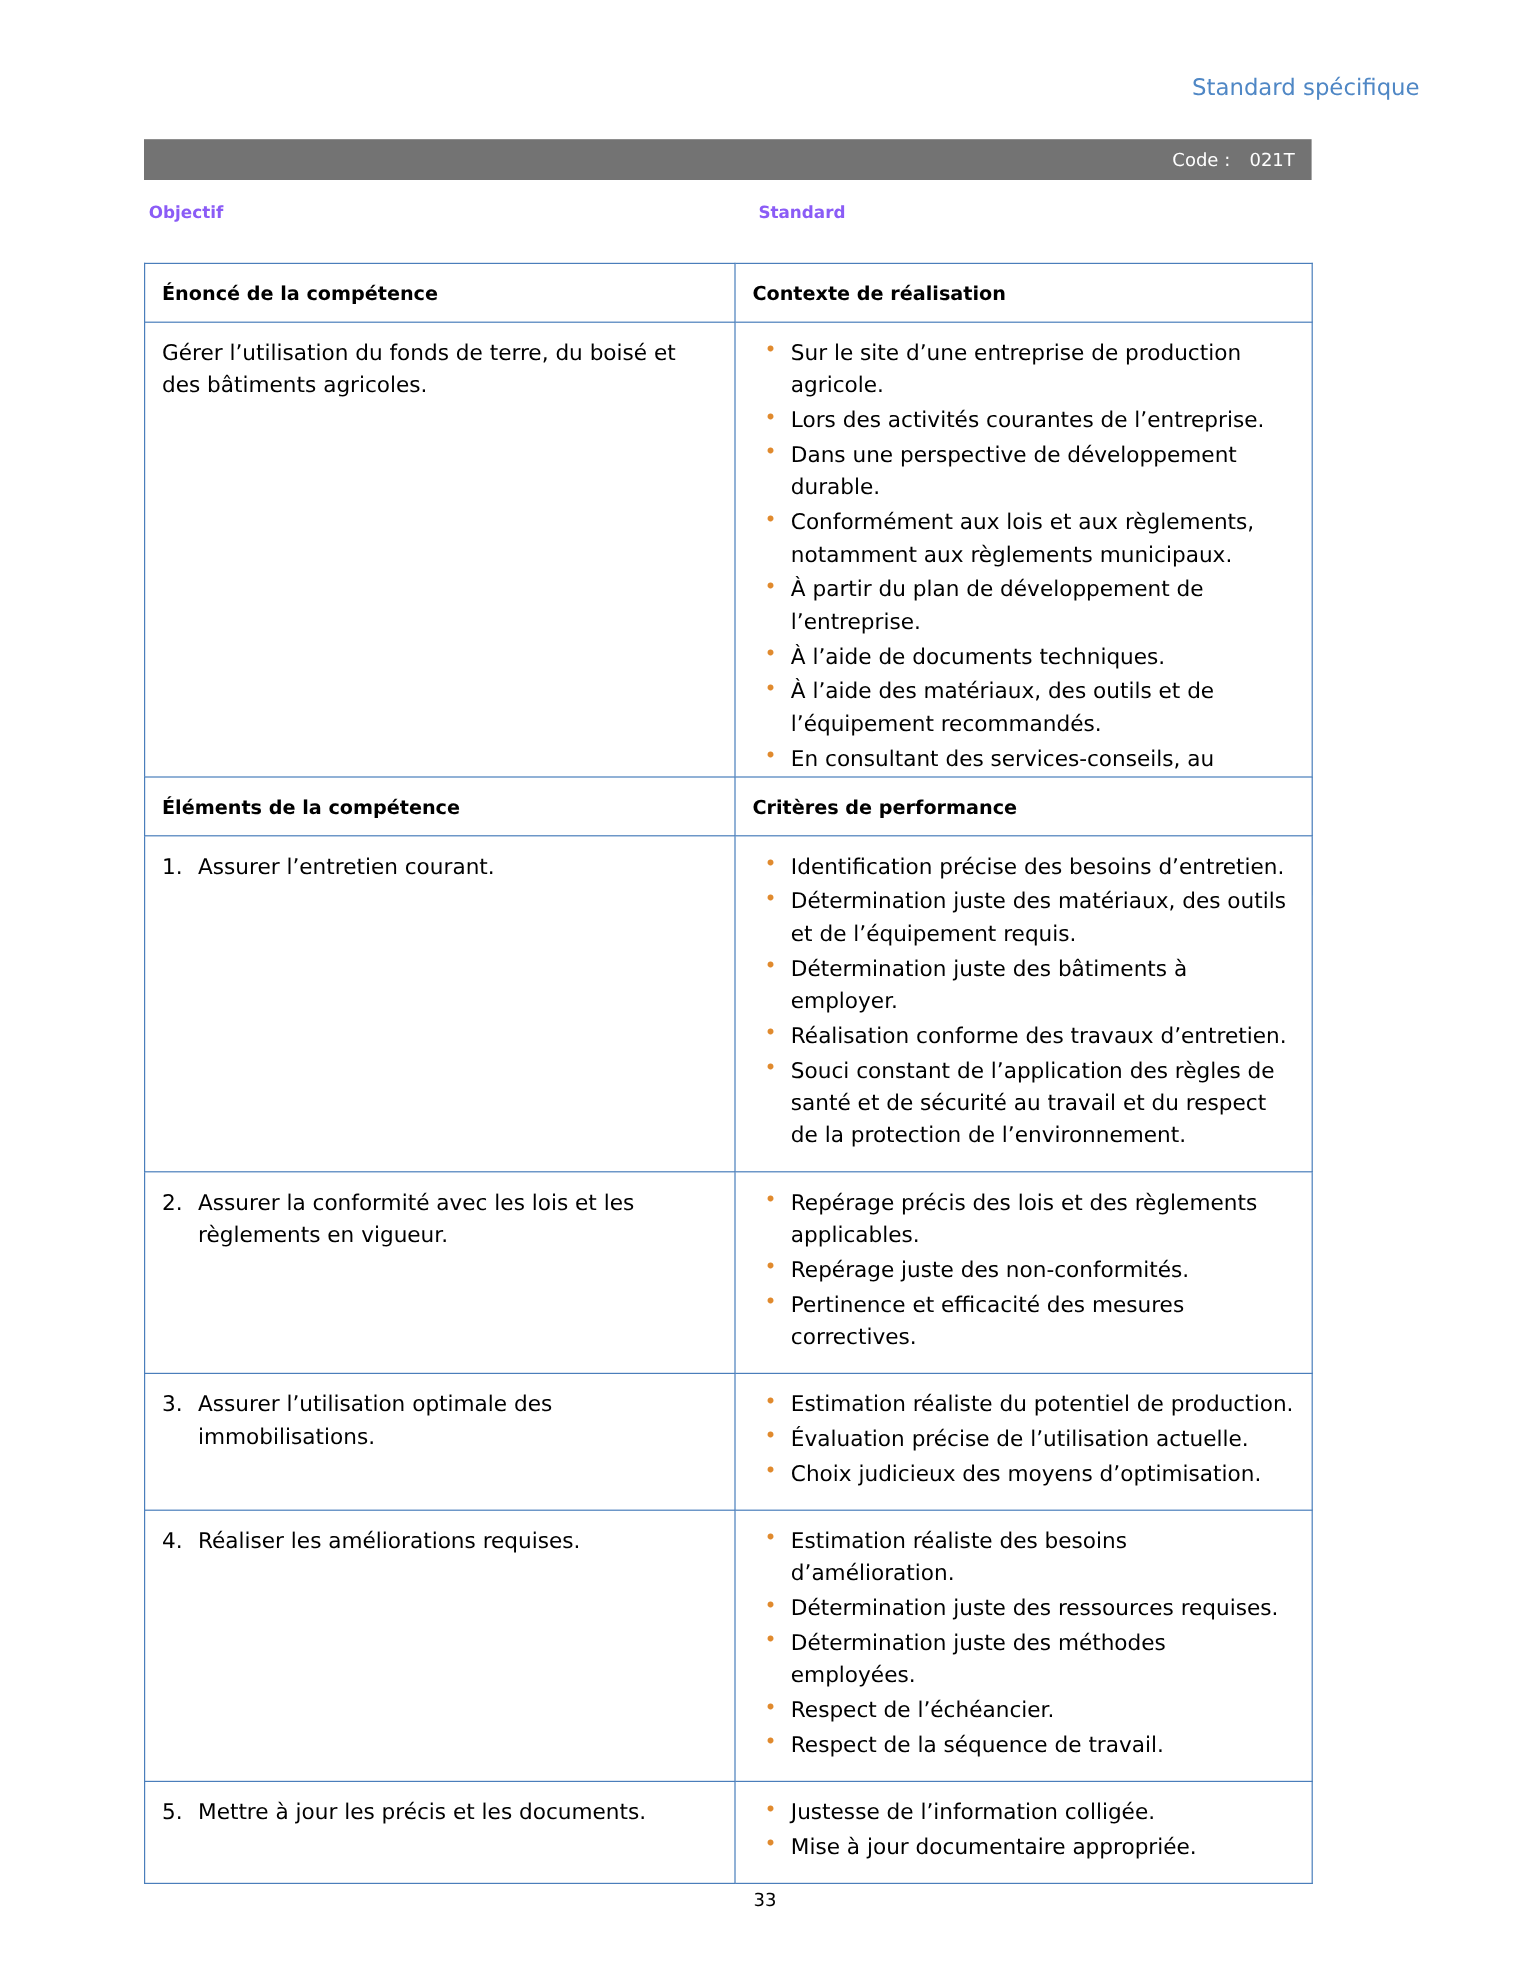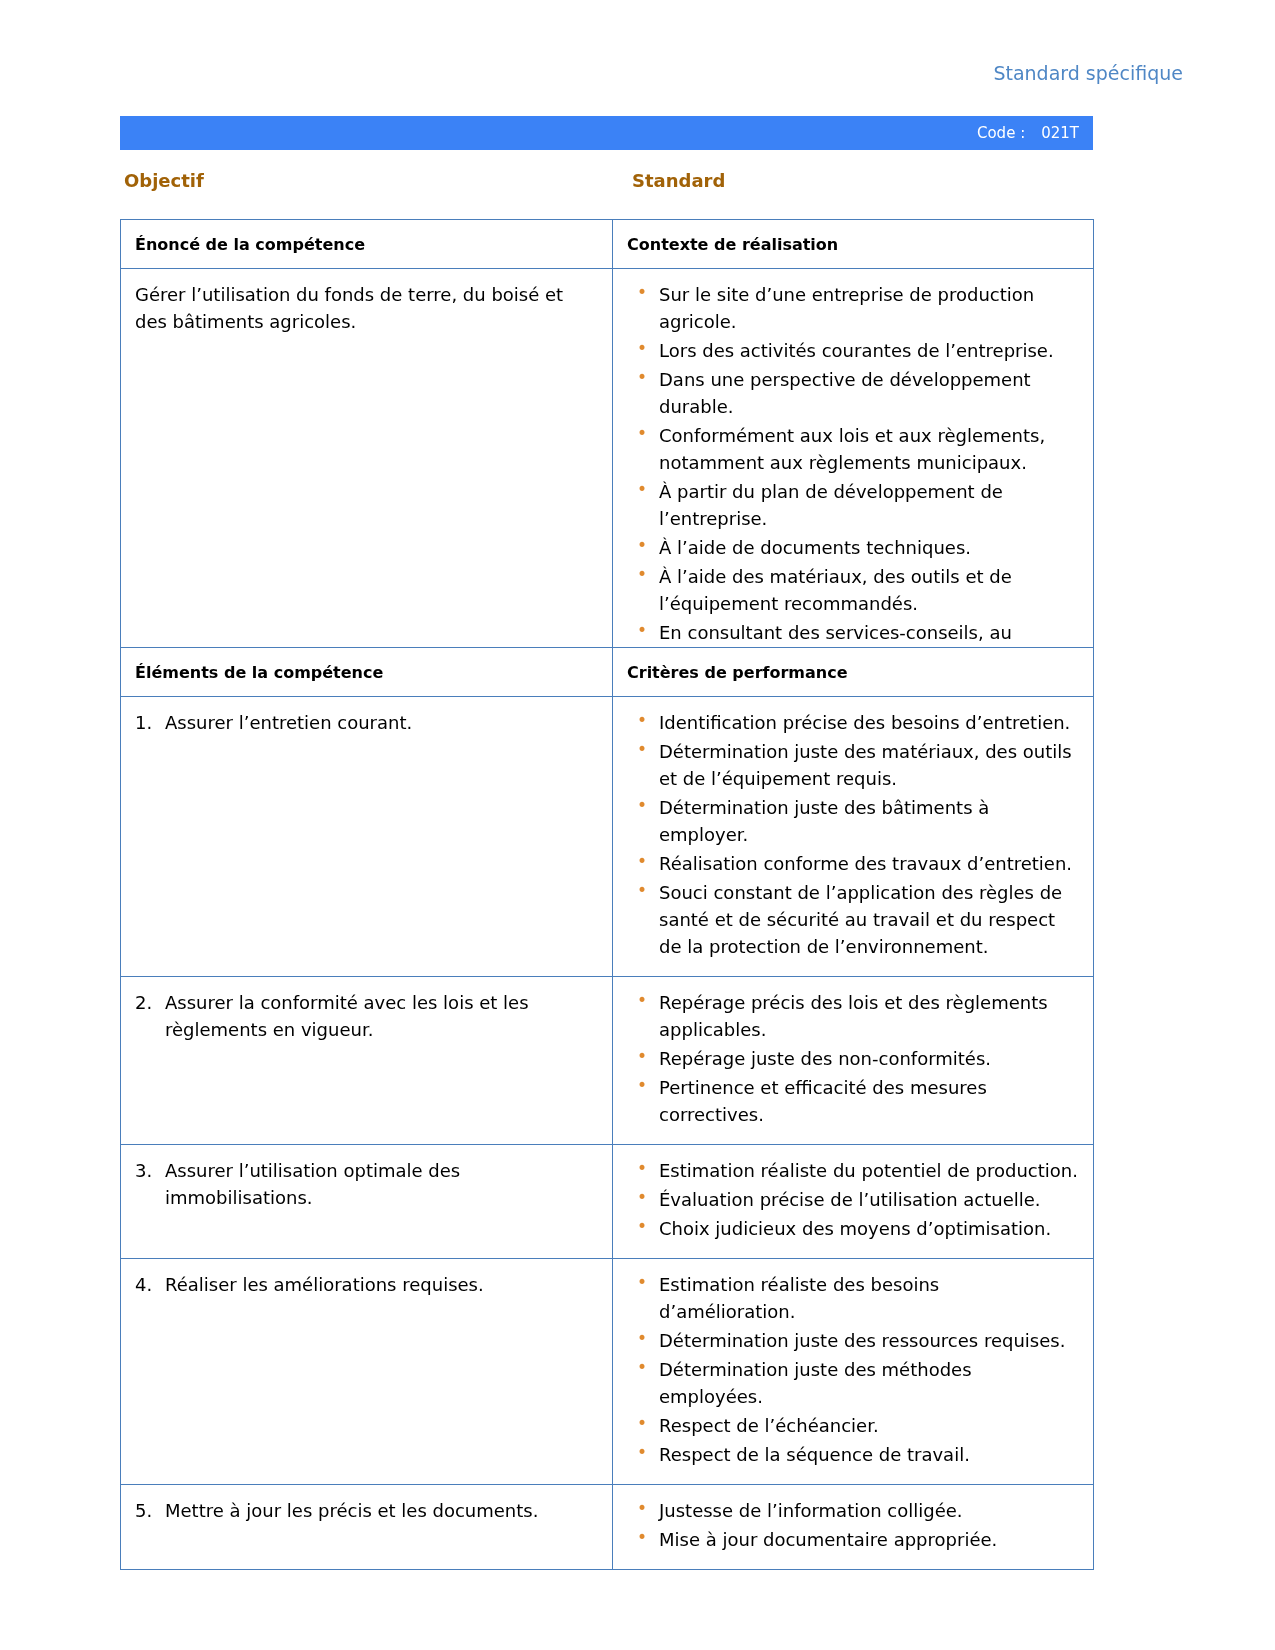--- a/index.html
+++ b/index.html
@@ -28,44 +28,44 @@
     font-size: 19px;
     color: #4f87c5;
     font-family: "DejaVu Sans", sans-serif;
   }
   .code-bar {
     position: absolute;
     top: 116px;
     left: 120px;
     width: 973px;
     height: 34px;
-    background: #3b82f6;
+    background: #737373;
     color: #ffffff;
     font-size: 15px;
     display: flex;
     align-items: center;
     justify-content: flex-end;
     padding-right: 14px;
     box-sizing: border-box;
   }
   .code-bar .code-label {
     margin-right: 16px;
   }
   .col-titles {
     position: absolute;
     top: 170px;
     left: 124px;
     width: 970px;
     height: 30px;
   }
   .col-title {
     position: absolute;
-    font-size: 18px;
+    font-size: 14px;
     font-weight: bold;
-    color: #a16207;
+    color: #8b5cf6;
     font-family: "DejaVu Sans", sans-serif;
   }
   .col-title.left { left: 0px; top: 0px; }
   .col-title.right { left: 508px; top: 0px; }
 
   table.doc-table {
     position: absolute;
     left: 120px;
     width: 973px;
     border-collapse: collapse;
@@ -287,14 +287,15 @@
           <ul class="bullets">
             <li>Justesse de l’information colligée.</li>
             <li>Mise à jour documentaire appropriée.</li>
           </ul>
         </td>
       </tr>
 
     </tbody>
   </table>
 
+  <div class="page-number">33</div>
 
 </div>
 
 </body></html>

